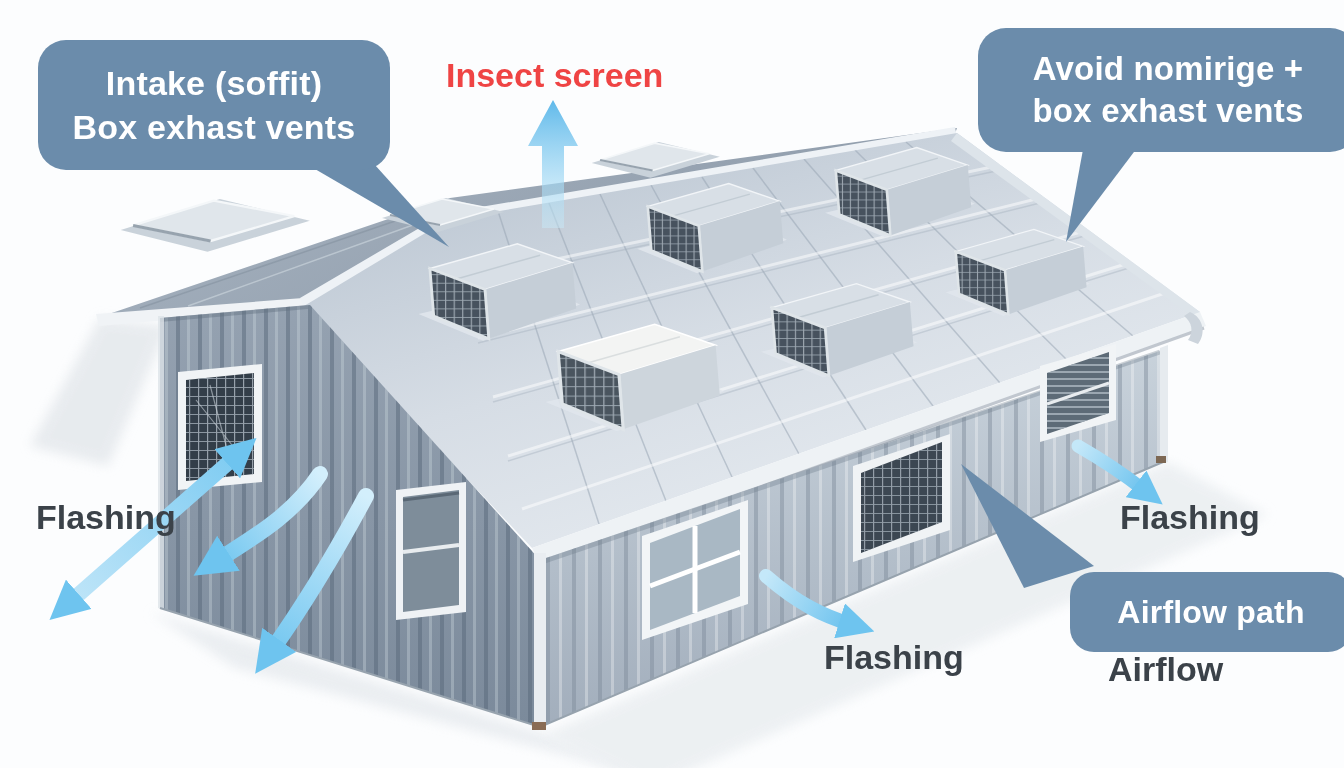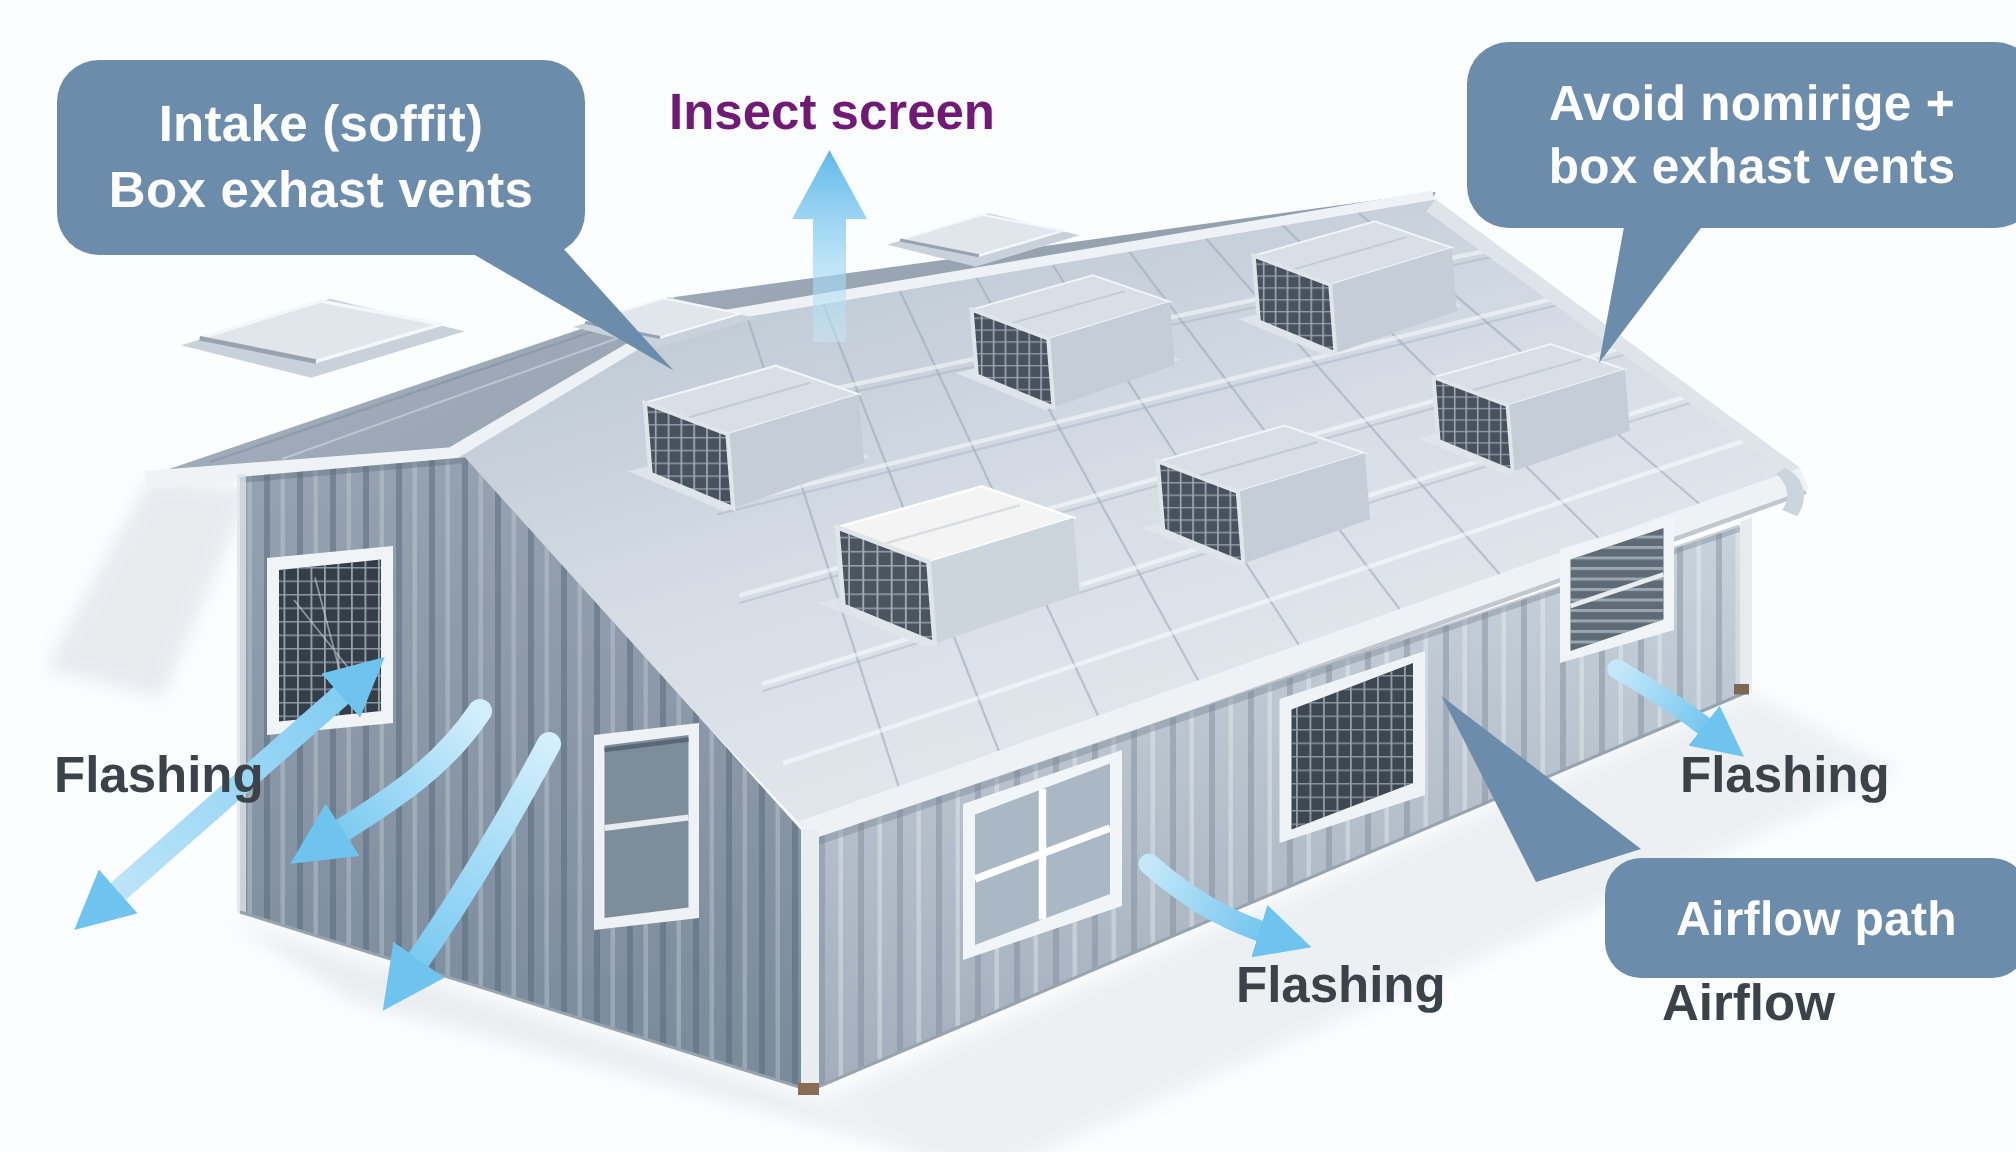--- a/index.html
+++ b/index.html
@@ -255,21 +255,21 @@
     <path d="M766,576 C798,604 824,616 850,624" stroke="url(#gFlb)" stroke-width="14" marker-end="url(#ah)"></path>
     <path d="M1078,446 C1106,462 1126,476 1144,490" stroke="url(#gFlr)" stroke-width="13" marker-end="url(#ah)"></path>
   </g>
 </svg>
 
 <div class="bubble" id="b-intake" style="background: rgb(107, 140, 171);">
   <span>Intake (soffit)</span>
   <span>Box exhast vents</span>
 </div>
 
-<div class="dark-label" id="l-insect" style="color: #701a75; text-align: right;">Insect screen</div>
+<div class="dark-label" id="l-insect" style="color: #ef4444; text-align: right;">Insect screen</div>
 
 <div class="bubble" id="b-avoid" style="background: rgb(107, 140, 171);">
   <span>Avoid nomirige +</span>
   <span>box exhast vents</span>
 </div>
 
 <div class="dark-label" id="l-flash-left" style="color: rgb(59, 66, 73);">Flashing</div>
 <div class="dark-label" id="l-flash-bottom" style="color: rgb(59, 66, 73);">Flashing</div>
 <div class="dark-label" id="l-flash-right" style="color: rgb(59, 66, 73);">Flashing</div>
 

